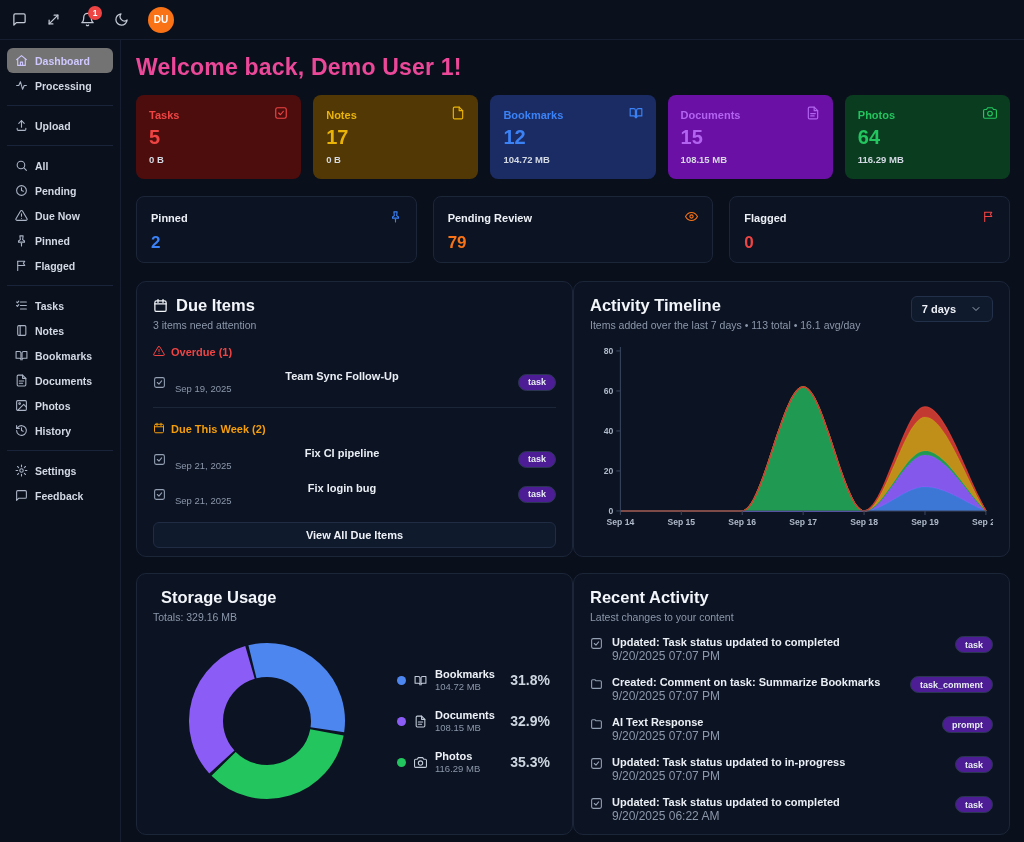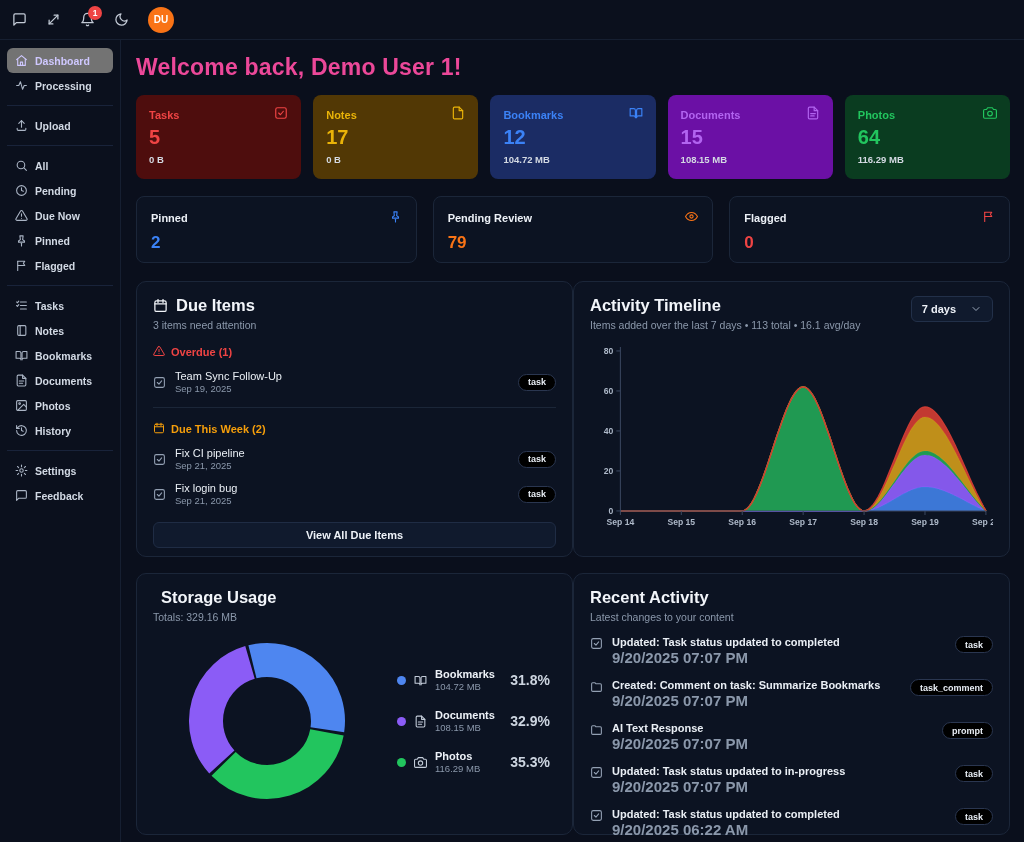--- a/index.html
+++ b/index.html
@@ -84,24 +84,24 @@
   .panel.tall { height:276px; }
   .panel.tall2 { height:262px; }
   .panel-title { display:flex; align-items:center; gap:8px; font-size:16.5px; font-weight:800; color:#f2f5fa; }
   .panel-sub { font-size:10.5px; color:#8b98ab; margin-top:4px; font-weight:500; }
 
   
   .due-section-head { display:flex; align-items:center; gap:6px; font-size:11px; font-weight:800; margin-top:14px; }
   .due-item { display:flex; align-items:center; gap:9px; margin-top:11px; }
   .due-item .icon { color:#93a0b3; }
   .due-body { flex:1; min-width:0; }
-  .due-name { font-size:11px; font-weight:400; color:#eaeff5; }
+  .due-name { font-size:11px; font-weight:700; color:#eaeff5;text-align:center; }
   .due-date { font-size:9.5px; color:#8b98ab; margin-top:1px; font-weight:500; }
   .pill {
-    font-size:9px; font-weight:700; color:#e8edf4; background:#000000;
+    font-size:9px; font-weight:700; color:#e8edf4; background:#4c1d95;
     border:1px solid #2a3650; border-radius:999px; padding:2.5px 9px; white-space:nowrap;
   }
   .due-divider { border-bottom:1px solid #1b2638; margin:13px 0 2px; }
   .view-all {
     margin-top:16px; width:100%; height:26px; background:#101a2d; border:1px solid #1f2c44;
     border-radius:6px; color:#eef2f8; font-size:11px; font-weight:700; cursor:pointer;
     font-family:inherit;
   }
 
   
@@ -121,21 +121,21 @@
   .legend-item .icon { color:#c3ccd9; }
   .legend-name { font-size:11px; font-weight:700; color:#eef2f8; }
   .legend-size { font-size:9.5px; color:#8b98ab; margin-top:1px; font-weight:500; }
   .legend-pct { margin-left:auto; font-size:14px; font-weight:700; color:#cdd5e0; }
 
   
   .ra-item { display:flex; align-items:flex-start; gap:9px; margin-top:13px; }
   .ra-item .icon { color:#93a0b3; margin-top:1px; }
   .ra-body { flex:1; min-width:0; }
   .ra-name { font-size:11px; font-weight:700; color:#eaeff5; }
-  .ra-time { font-size:15px; color:#8b98ab; margin-top:1px; font-weight:700; }
+  .ra-time { font-size:12px; color:#8b98ab; margin-top:1px; font-weight:400; }
 </style>
 </head>
 <body>
 
 <header class="header">
   <div class="header-right">
     <span class="hbtn" id="h-chat">
         <span class="icon" style="width:15px;height:15px">
           <svg viewBox="0 0 24 24" width="15" height="15" fill="none" stroke="currentColor" stroke-width="2" stroke-linecap="round" stroke-linejoin="round">
             <path d="M21 15a2 2 0 0 1-2 2H7l-4 4V5a2 2 0 0 1 2-2h14a2 2 0 0 1 2 2z"></path>

